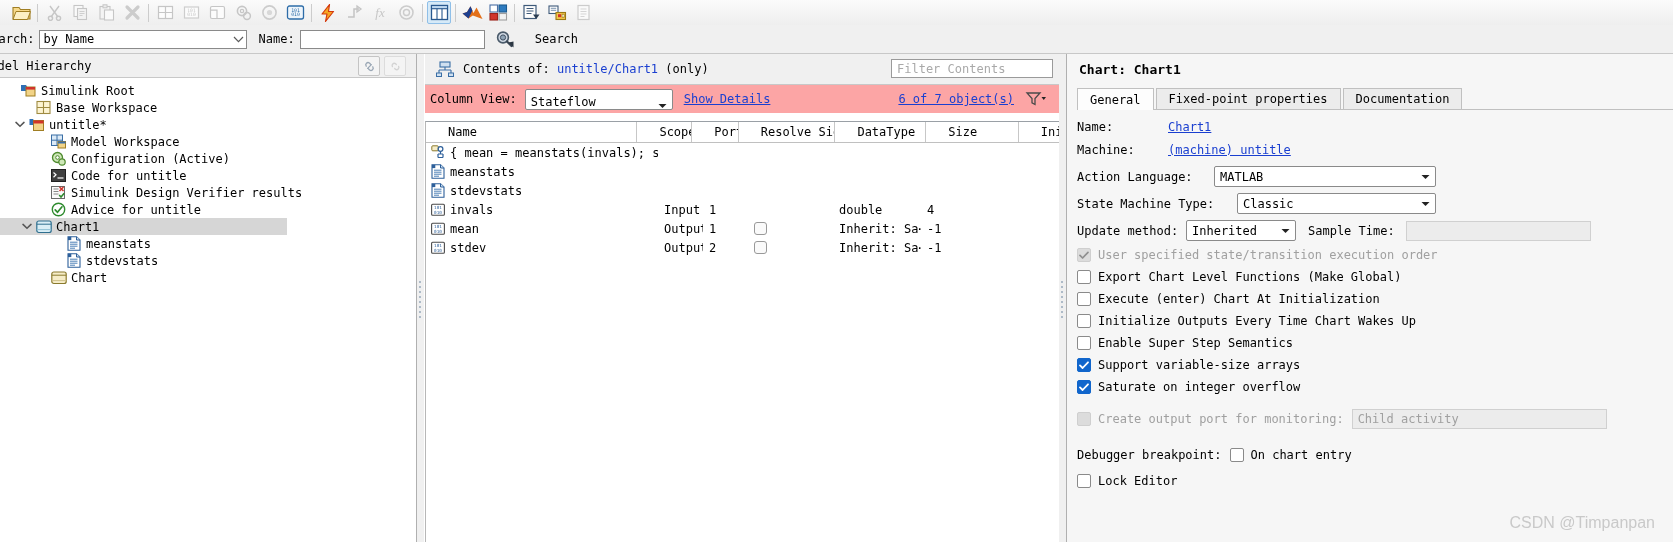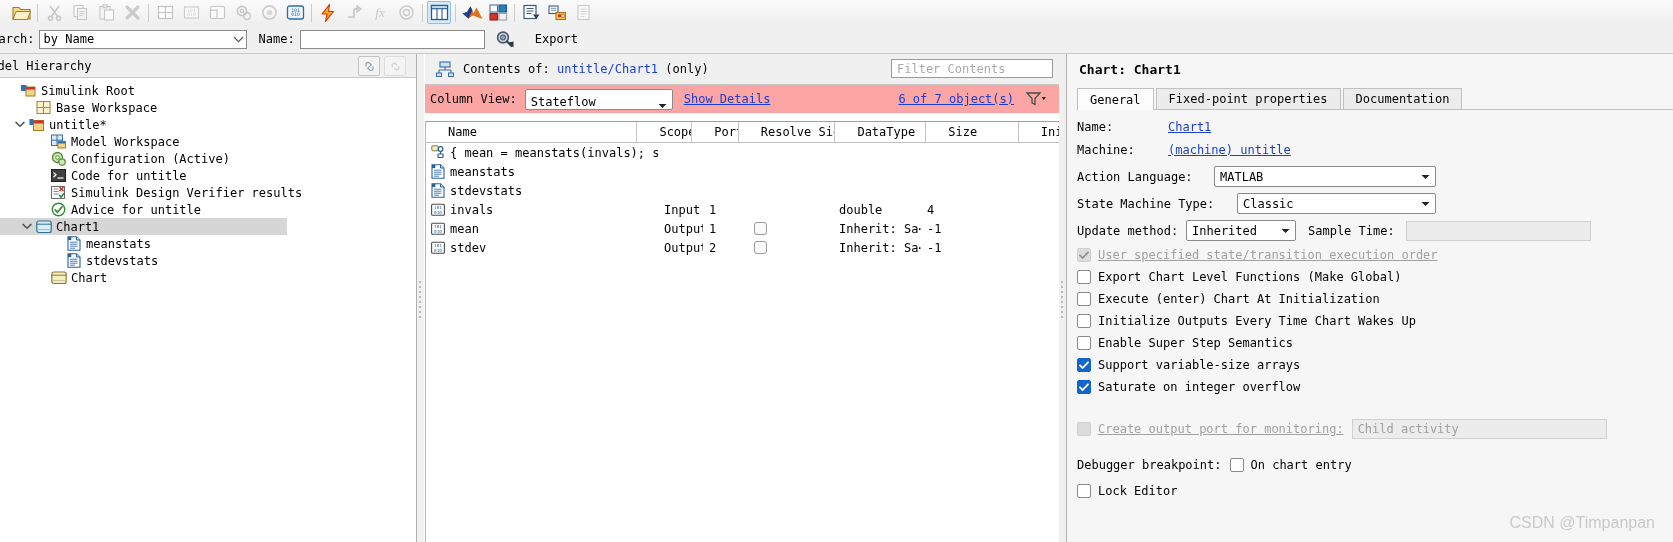--- a/index.html
+++ b/index.html
@@ -103,21 +103,21 @@
   .link{color:#1a3fd0;text-decoration:underline;}
   .sel-box{height:21px;background:#fff;border:1px solid #8a8a8a;border-radius:2px;
     display:flex;align-items:center;padding-left:5px;box-sizing:border-box;font-size:12px;}
   .sel-box .arrow{margin-left:auto;width:20px;display:flex;align-items:center;justify-content:center;}
   .ro-field{height:20px;background:#ececec;border:1px solid #d0d0d0;box-sizing:border-box;}
   .cbrow{display:flex;align-items:center;height:22px;white-space:nowrap;}
   .cbx{width:14px;height:14px;border:1px solid #8a8a8a;background:#fff;border-radius:2px;
     box-sizing:border-box;margin-right:7px;flex:0 0 14px;display:flex;align-items:center;justify-content:center;}
   .cbx.checked{background:#1166cc;border-color:#1166cc;}
   .cbx.disabled{background:#dcdcdc;border-color:#cfcfcf;}
-  .dimtext{color:#a0a0a0;text-decoration:underline;}
+  .dimtext{color:#a0a0a0;}
   .watermark{position:absolute;right:18px;bottom:10px;color:#c9c9c9;font-size:16px;
     font-family:"Liberation Sans",sans-serif;}
 </style>
 </head>
 <body>
 
 <div class="app">
 
   <div class="toolbar" id="toolbar">
       <span class="tgap"></span>
@@ -278,21 +278,21 @@
     <span class="name-label">Name:</span>
     <input class="name-input" value="" placeholder="" style="">
     <span class="search-icon-btn">
       <svg width="22" height="20" viewBox="0 0 22 20">
         <circle cx="9" cy="8.5" r="5.4" fill="#cfd8e3" stroke="#4a5a6a" stroke-width="1.6"></circle>
         <circle cx="9" cy="8.5" r="2.6" fill="#8fa3b5" stroke="#415062" stroke-width="1"></circle>
         <path d="M13 12.5 L17.5 17" stroke="#3a4654" stroke-width="2.2" stroke-linecap="round"></path>
         <path d="M14.5 13.5 L19.5 18.5 L19.5 12.5 Z" fill="#2b3642"></path>
       </svg>
     </span>
-    <span class="search-word">Export</span>
+    <span class="search-word">Search</span>
   </div>
 
   <div class="leftpanel">
     <div class="lp-header">
       <span class="lp-title">Model Hierarchy</span>
       <span class="lp-icons">
         <span class="lp-ic">
           <svg width="13" height="13" viewBox="0 0 13 13">
               <path d="M4.6 8.4 L8.4 4.6 M3.2 6.2 a2.3 2.3 0 0 1 3.2 -3.2 l1 1 M9.8 6.8 a2.3 2.3 0 0 1 -3.2 3.2 l-1 -1" stroke="#9aa7b5" stroke-width="1.3" fill="none" stroke-linecap="round"></path>
             </svg>
@@ -751,21 +751,21 @@
           <div class="cbrow">
             <span class="cbx checked">
               <svg width="10" height="9" viewBox="0 0 10 9">
                 <path d="M1 4.4 L3.6 7 L9 1.3" stroke="#ffffff" stroke-width="1.8" fill="none" stroke-linecap="round" stroke-linejoin="round"></path>
               </svg>
             </span>
             <span>Saturate on integer overflow</span>
           </div>
         </div>
 
-      <div class="cbrow" style="margin-top:20px">
+      <div class="cbrow" style="margin-top:10px">
         <span class="cbx disabled"></span>
         <span class="dimtext">Create output port for monitoring:</span>
         <div class="ro-field" style="width:255px;margin-left:8px;display:flex;align-items:center;padding-left:5px;color:#a0a0a0">Child activity</div>
       </div>
 
       <div class="cbrow" style="margin-top:14px">
         <span>Debugger breakpoint:</span>
         <span class="cbx" style="margin-left:8px"></span>
         <span>On chart entry</span>
       </div>

